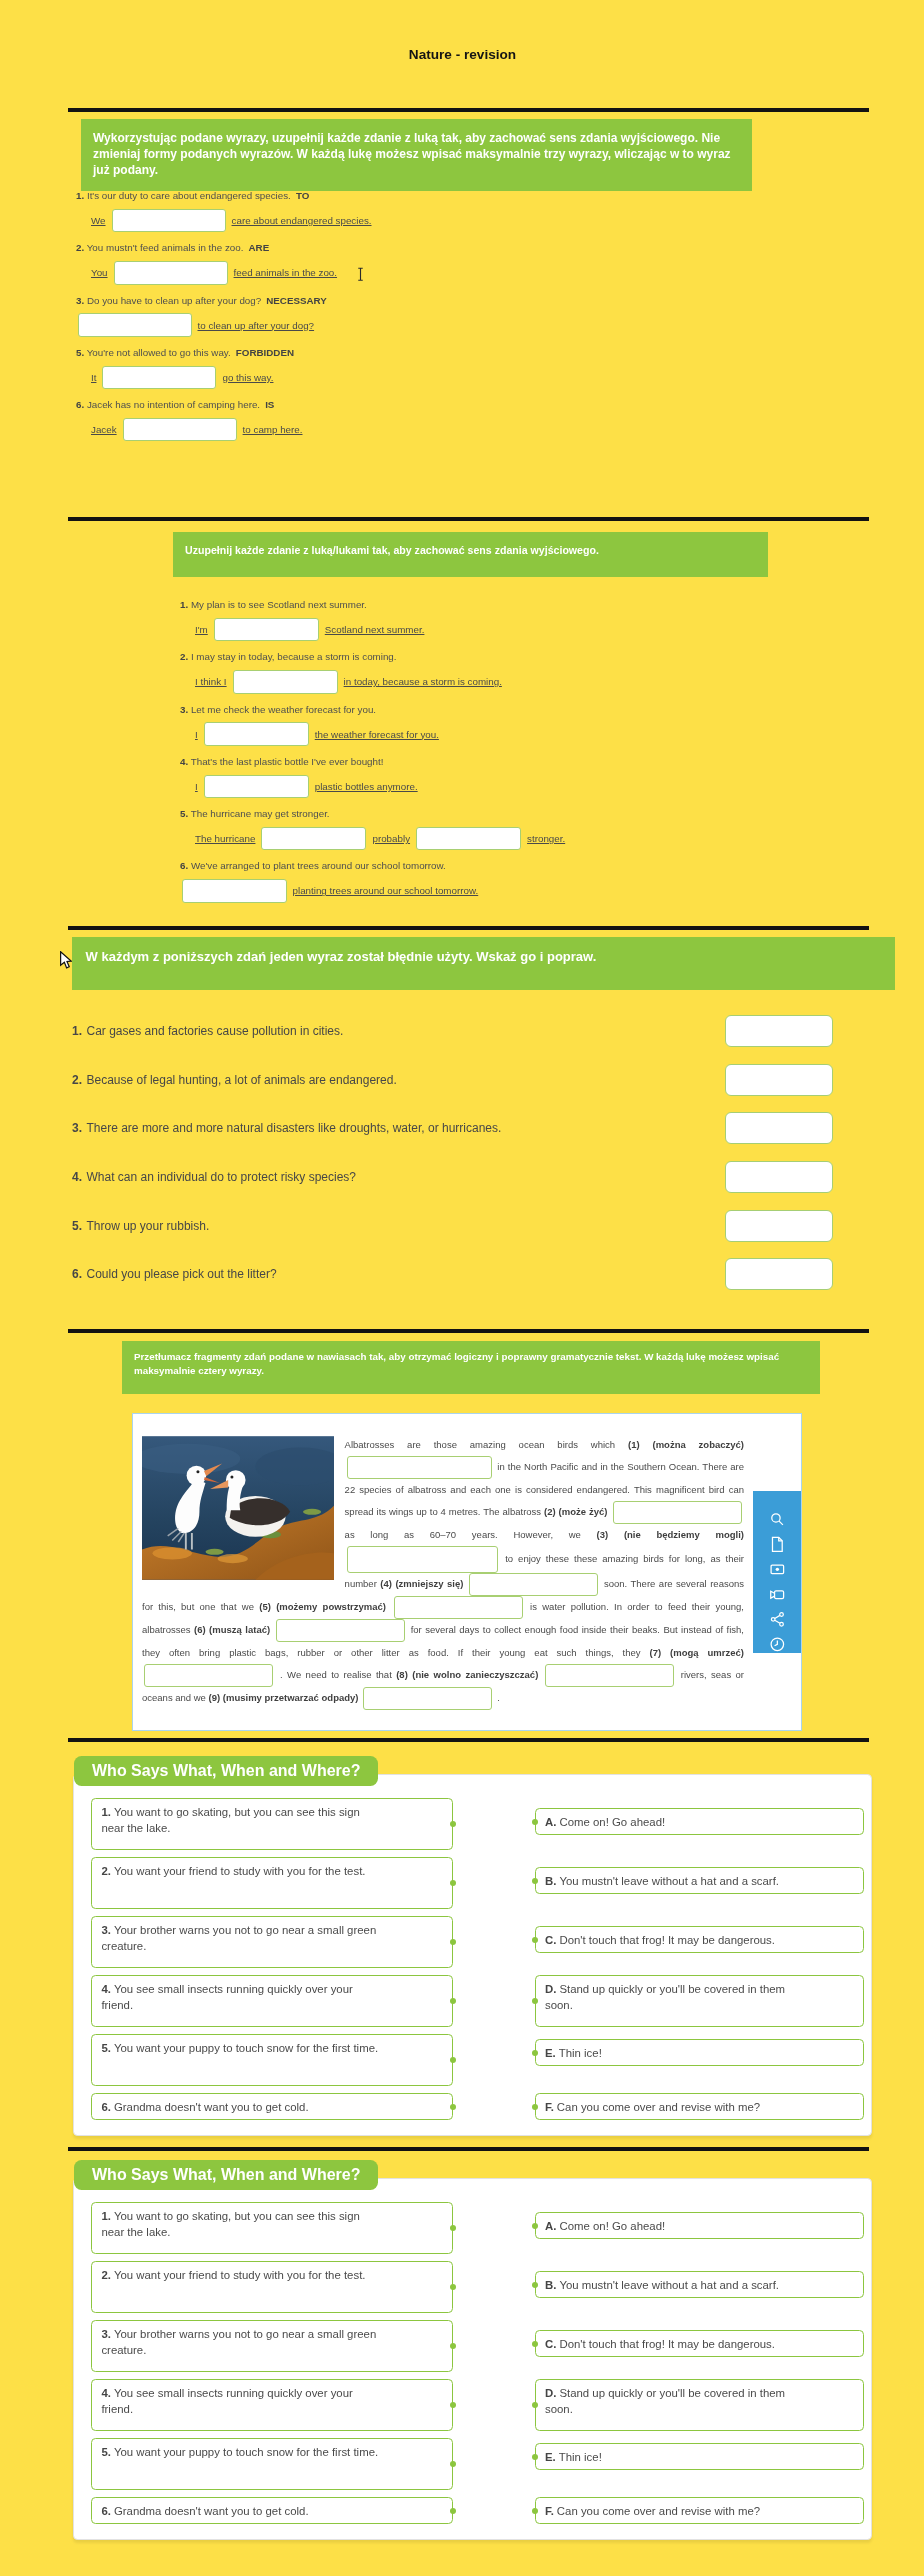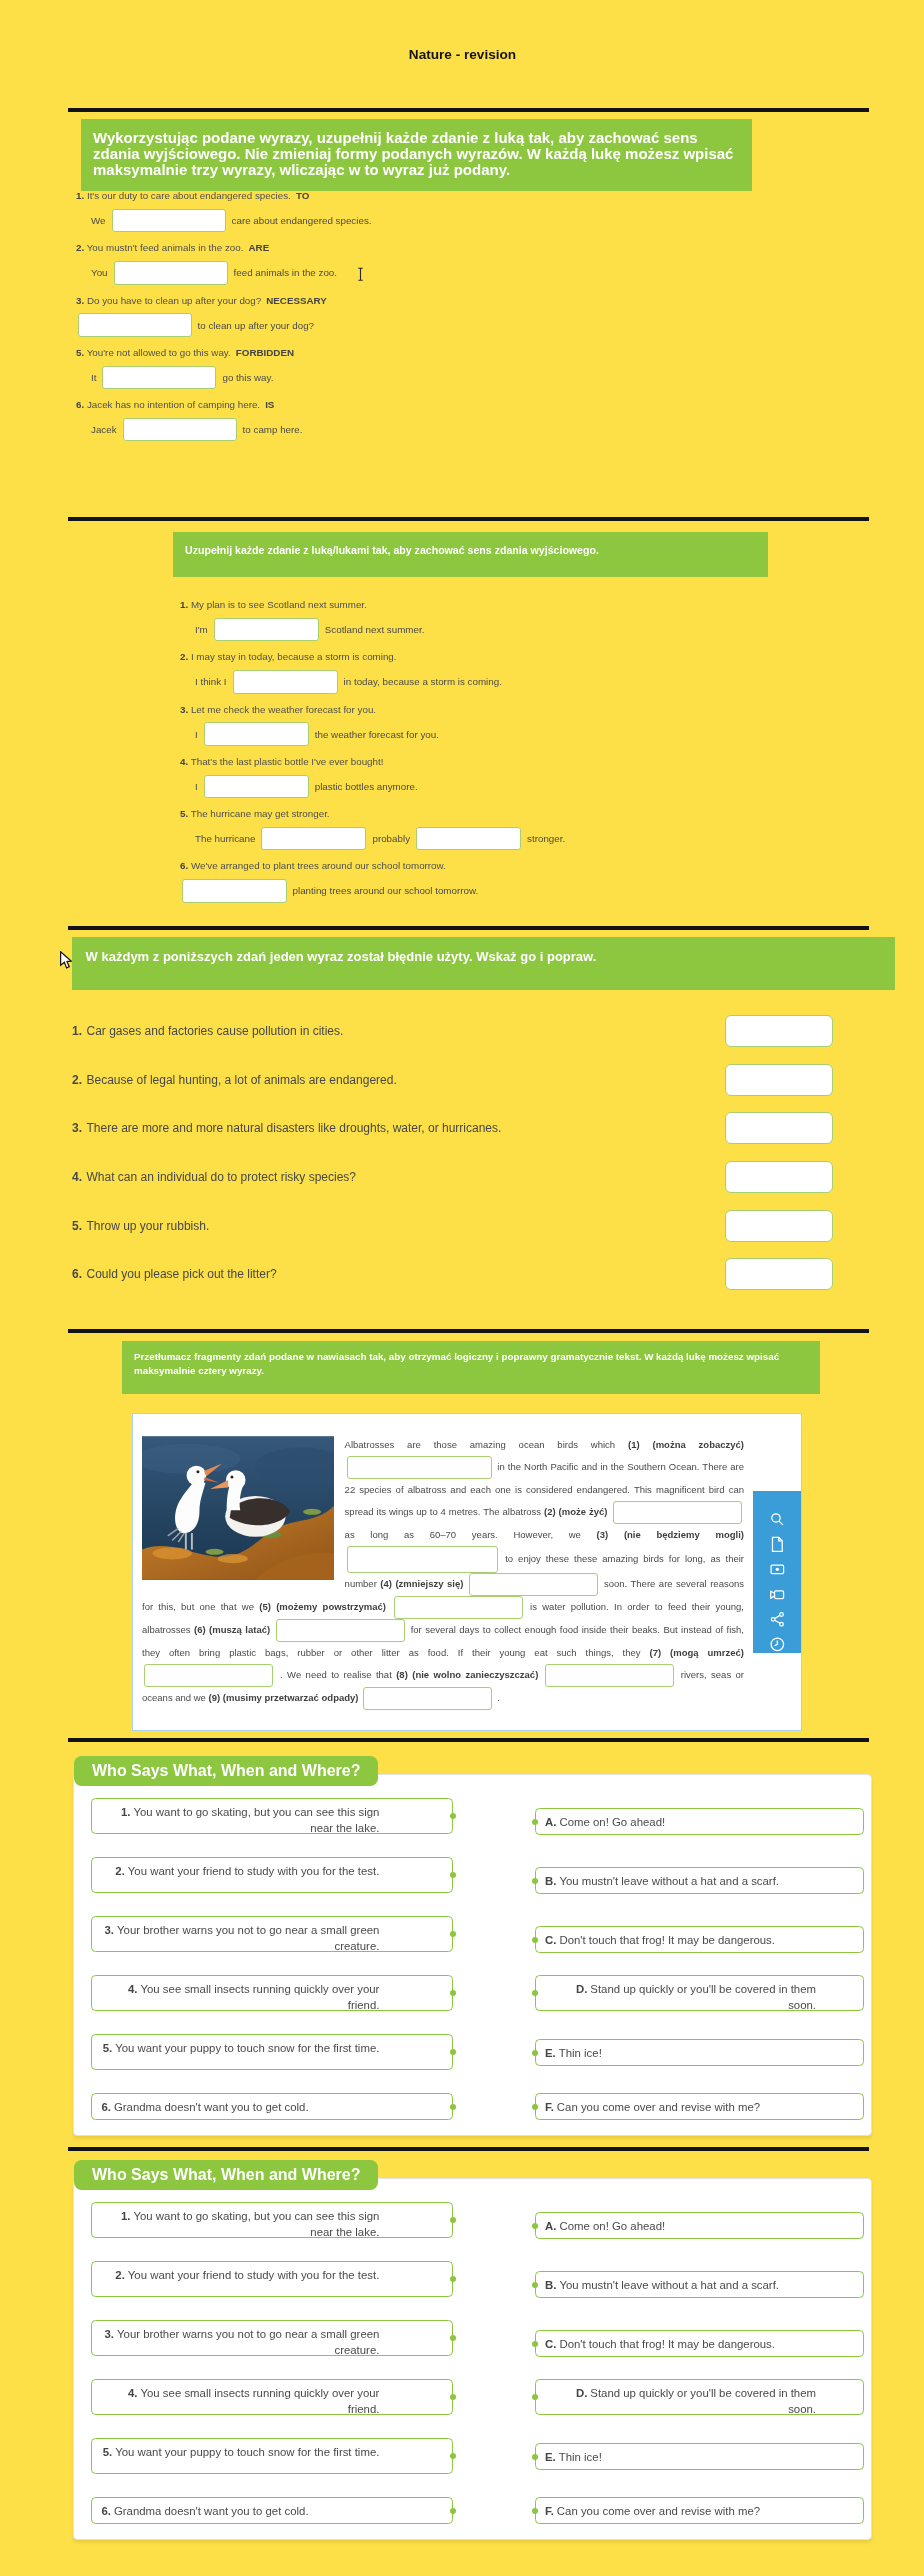--- a/index.html
+++ b/index.html
@@ -6,32 +6,32 @@
   body { background:#fff; font-family:"Liberation Sans", sans-serif; }
   .page { position:relative; width:925px; height:2576px; background:#fde047; overflow:hidden; color:#4a4a4a; }
 
   .title { position:absolute; top:47px; left:0; width:925px; text-align:center;
            font-size:13.6px; font-weight:bold; color:#141414; }
 
   .divider { position:absolute; left:68px; width:801px; height:3.8px; background:#121212; }
   .d1{top:108px} .d2{top:517px} .d3{top:926px} .d4{top:1329px} .d5{top:1738px} .d6{top:2147px}
 
   .banner { position:absolute; background:#8dc63f; color:#fff; font-weight:bold; }
-  .b1 { top:119px; left:81px; width:671px; padding:10.6px 12px 13.6px; font-size:15px; line-height:16px; }
+  .b1 { top:119px; left:81px; width:671px; padding:10.6px 12px 13.6px; font-size:12px; line-height:16px; }
   .b2 { top:532px; left:173px; width:595px;  padding:10.6px 12px 19.7px; font-size:10.6px;  line-height:15px; }
   .b3 { top:937px; left:72px; width:823px; padding:11.4px 13.6px 24px; font-size:13px;  line-height:18px; }
   .b4 { top:1341px; left:122px; width:698px; padding:9px 12px 15px; font-size:9.8px;  line-height:14.4px; }
 
   .ex { position:absolute; }
   .ex1 { top:189px; left:76px; width:697px; font-size:9.8px; }
   .ex2 { top:598px; left:180px; width:591px; font-size:9.8px; }
   .q { color:#4f4f4f; margin-bottom:3.8px; line-height:14.4px; }
   .q b { color:#434343; }
   .q .kw { margin-left:2.3px; }
-  .aline { display:flex; align-items:center; gap:6px; padding-left:15px; margin-bottom:7.6px; height:26.5px; }
+  .aline { display:flex; align-items:center; gap:6px; padding-left:15px; margin-bottom:7.6px; height:26.5px;text-decoration:underline; }
   .aline.nopre { padding-left:1.5px; }
   .ibox { display:inline-block; width:114px; height:23.5px; background:#fff;
           border:1.1px solid #a8cf72; border-radius:3px; flex:none; }
   .ex2 .ibox { width:105px; }
 
   .ex3 { top:1015px; left:72px; width:761px; font-size:12px; color:#474747; }
   .row3 { display:flex; align-items:center; height:32px; margin-bottom:16.7px; }
   .row3 b { margin-right:4.5px; }
   .abox { margin-left:auto; width:108px; height:32px; background:#fff;
           border:1.5px solid #a6ce74; border-radius:6px; flex:none; }
@@ -52,21 +52,21 @@
   .mcard { position:absolute; left:73px; width:799px; height:362px; background:#fff;
            border:0.8px solid #e2e2e2; border-radius:4.5px; box-shadow:0 2.3px 3px rgba(0,0,0,0.08); }
   .mtab  { position:absolute; left:74px; height:29.5px; line-height:29.5px; padding:0 18px;
            background:#8dc63f; border-radius:7.6px; color:#fff; font-weight:bold; font-size:16px; z-index:2; }
   .tA{top:1756px} .cA{top:1774px} .tB{top:2160px} .cB{top:2178px}
   .mitem { position:absolute; background:#fff; border:1.5px solid #8cc63f; border-radius:4.5px;
            font-size:11.4px; line-height:16px; color:#4a4a4a; padding:4.5px 7.6px 4.5px 9px; }
   .mitem b { margin-right:3px; color:#454545; }
   .mleft  { left:17.4px;  width:362px; padding-right:73px; }
   .mright { left:461px; width:329px; padding-right:47px; }
-  .hone { height:27px; } .htwo { height:36px;text-align:right; }
+  .hone { height:27px; } .htwo { height:52px; }
   .L1{top:23px} .L2{top:82px} .L3{top:141px} .L4{top:200px} .L5{top:259px} .L6{top:318px}
   .R1{top:33px} .R2{top:92px} .R3{top:151px} .R4{top:200px} .R5{top:264px} .R6{top:318px}
   .dot { position:absolute; width:6px; height:6px; border-radius:50%; background:#8cc63f;
          top:50%; margin-top:-3px; }
   .mleft .dot { right:-3.8px; } .mright .dot { left:-3.8px; }
 
   .caret { position:absolute; top:267px; left:356px; }
   .pointer { position:absolute; top:951px; left:59px; }
 </style>
 </head>

